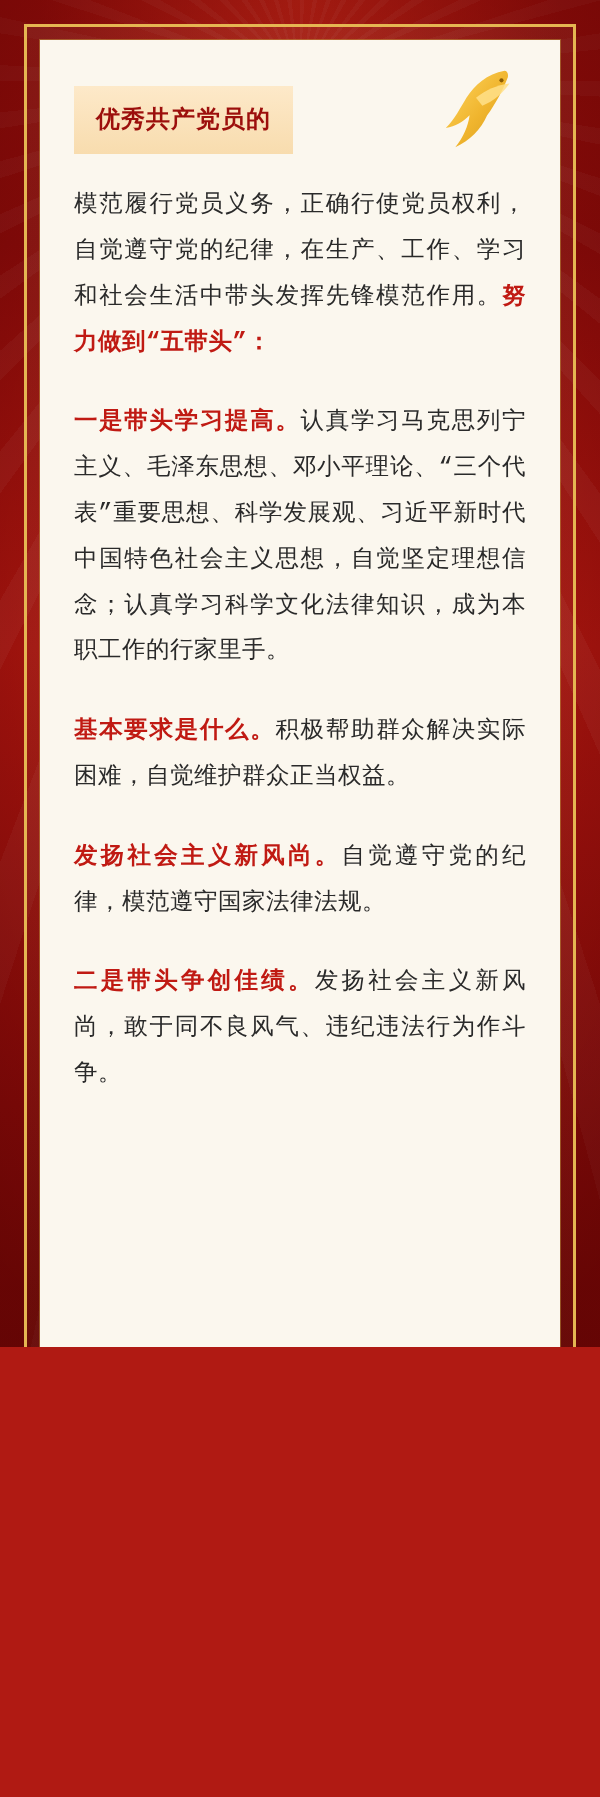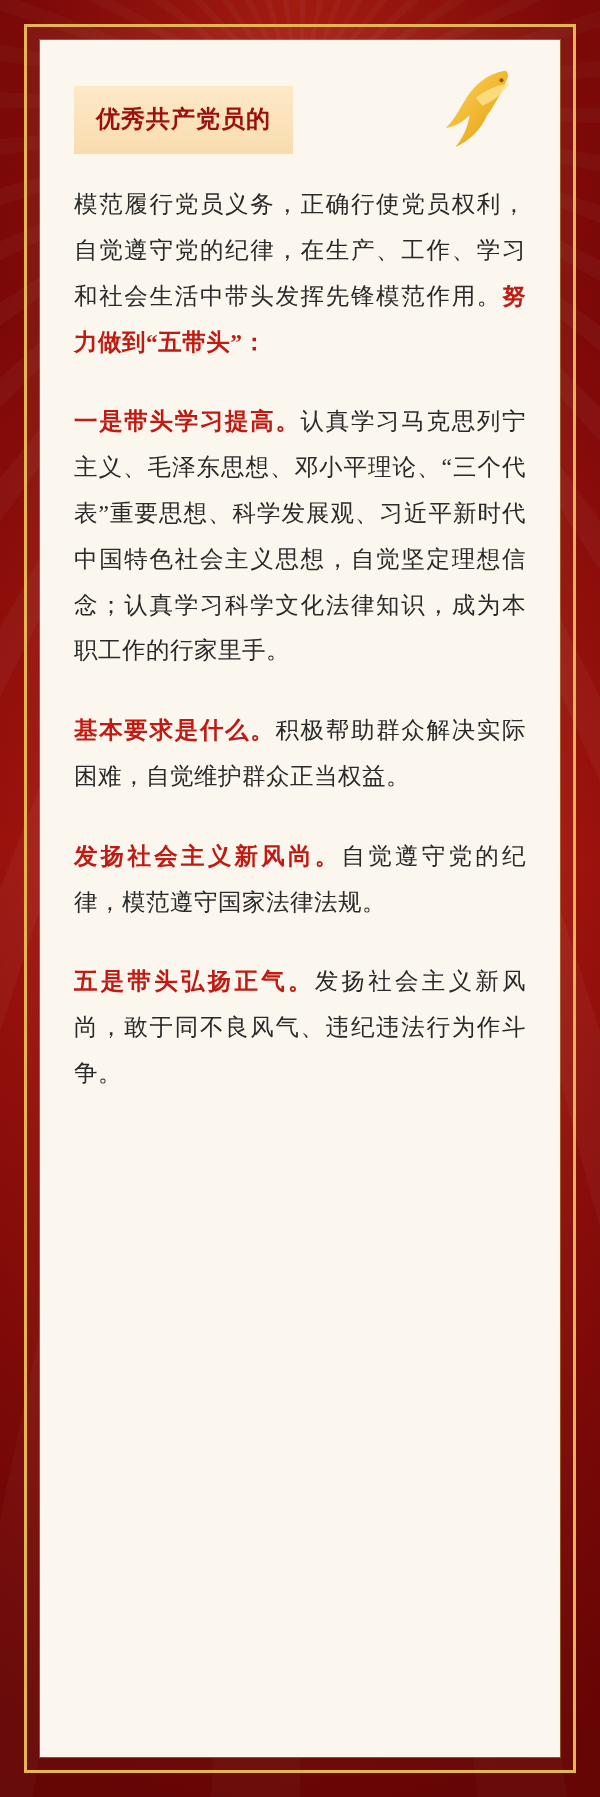--- a/index.html
+++ b/index.html
@@ -9,21 +9,21 @@
   body {
     width: 600px;
     height: 1797px;
     font-family: "Liberation Sans", sans-serif;
     background: #b01a13;
     overflow: hidden;
   }
   .poster {
     position: relative;
     width: 600px;
-    height: 1797px;
+    height: 1347px;
     background:
       radial-gradient(ellipse 70% 40% at 50% 0%, rgba(200,40,25,0.85) 0%, rgba(150,12,10,0) 62%),
       linear-gradient(180deg, #9e0f0c 0%, #8e0c0a 18%, #a8150f 48%, #8d0c0a 82%, #7e0908 100%);
     overflow: hidden;
   }
   
   .rays {
     position: absolute;
     inset: 0;
     background:
@@ -91,21 +91,21 @@
     position: absolute;
     right: 36px;
     top: 26px;
     width: 96px;
     height: 86px;
     pointer-events: none;
   }
 
   .body-text {
     margin-top: 16px;
-    font-family: Liberation Serif, serif;
+    font-family: Liberation Mono, monospace;
     font-size: 23.5px;
     line-height: 1.95;
     color: #2a2a2a;
     letter-spacing: 0.5px;
     text-align: justify;
     text-justify: inter-ideograph;
   }
   .para {
     margin: 0 0 34px 0;
   }
@@ -129,21 +129,21 @@
 
       <div class="title-badge">
         <div class="line">优秀共产党员的</div>
       </div>
 
       <div class="body-text">
           <div class="para"><span class="">模范履行党员义务，正确行使党员权利，自觉遵守党的纪律，在生产、工作、学习和社会生活中带头发挥先锋模范作用。</span><span class="em-red">努力做到“五带头”：</span></div>
           <div class="para"><span class="em-red">一是带头学习提高。</span><span class="">认真学习马克思列宁主义、毛泽东思想、邓小平理论、“三个代表”重要思想、科学发展观、习近平新时代中国特色社会主义思想，自觉坚定理想信念；认真学习科学文化法律知识，成为本职工作的行家里手。</span></div>
           <div class="para"><span class="em-red">基本要求是什么。</span><span class="">积极帮助群众解决实际困难，自觉维护群众正当权益。</span></div>
           <div class="para"><span class="em-red">发扬社会主义新风尚。</span><span class="">自觉遵守党的纪律，模范遵守国家法律法规。</span></div>
-          <div class="para"><span class="em-red">五是带头弘扬正气。</span><span class="">发扬社会主义新风尚，敢于同不良风气、违纪违法行为作斗争。</span></div>
+          <div class="para"><span class="em-red">二是带头争创佳绩。</span><span class="">发扬社会主义新风尚，敢于同不良风气、违纪违法行为作斗争。</span></div>
         </div>
     </div>
 
     <svg class="dove" viewBox="0 0 120 108" aria-hidden="true">
       <defs>
         <linearGradient id="goldgrad" x1="0" y1="0" x2="1" y2="1">
           <stop offset="0%" stop-color="#ffd763"></stop>
           <stop offset="55%" stop-color="#f0b52e"></stop>
           <stop offset="100%" stop-color="#d69a1c"></stop>
         </linearGradient>

